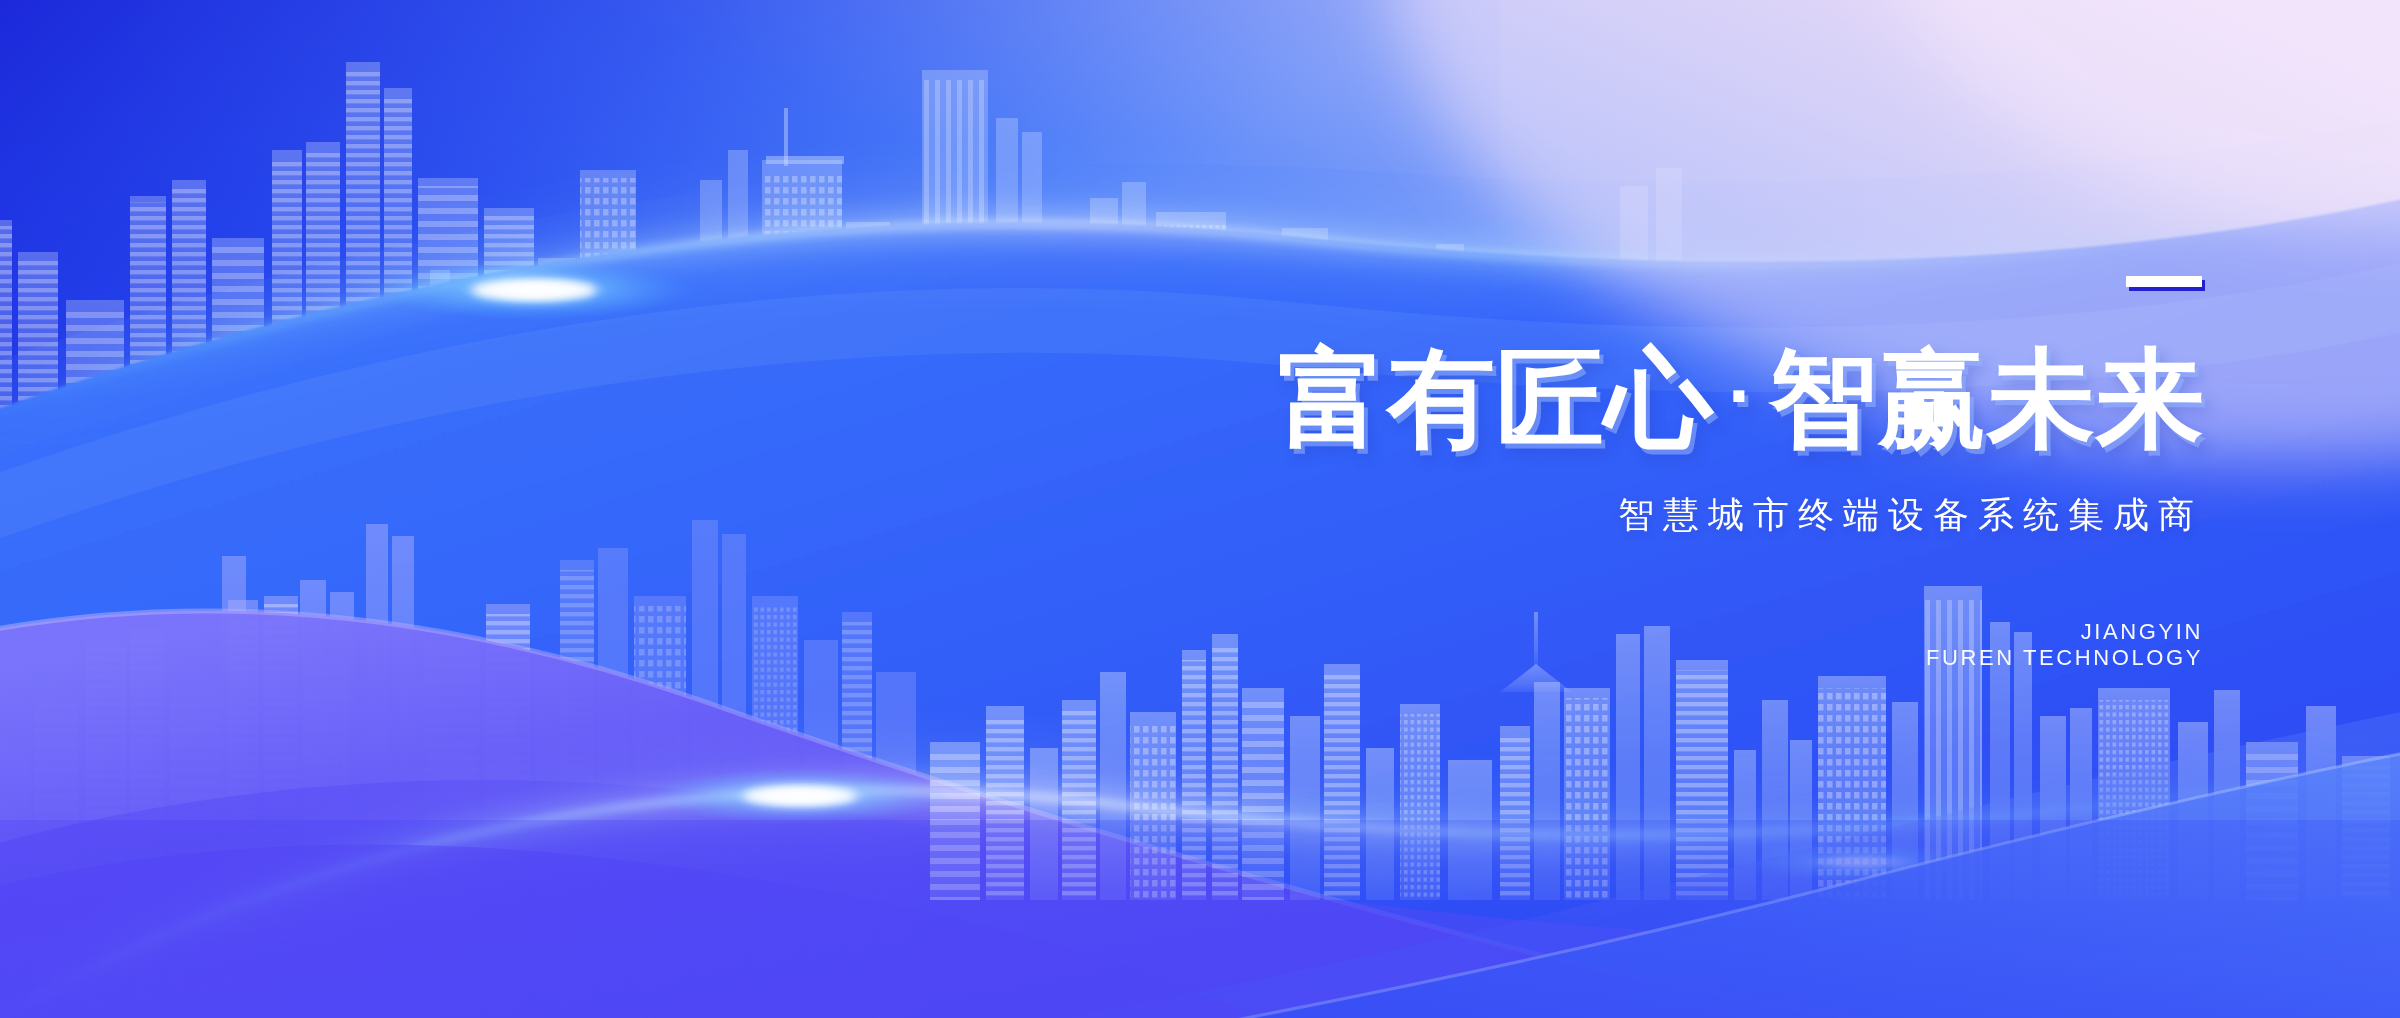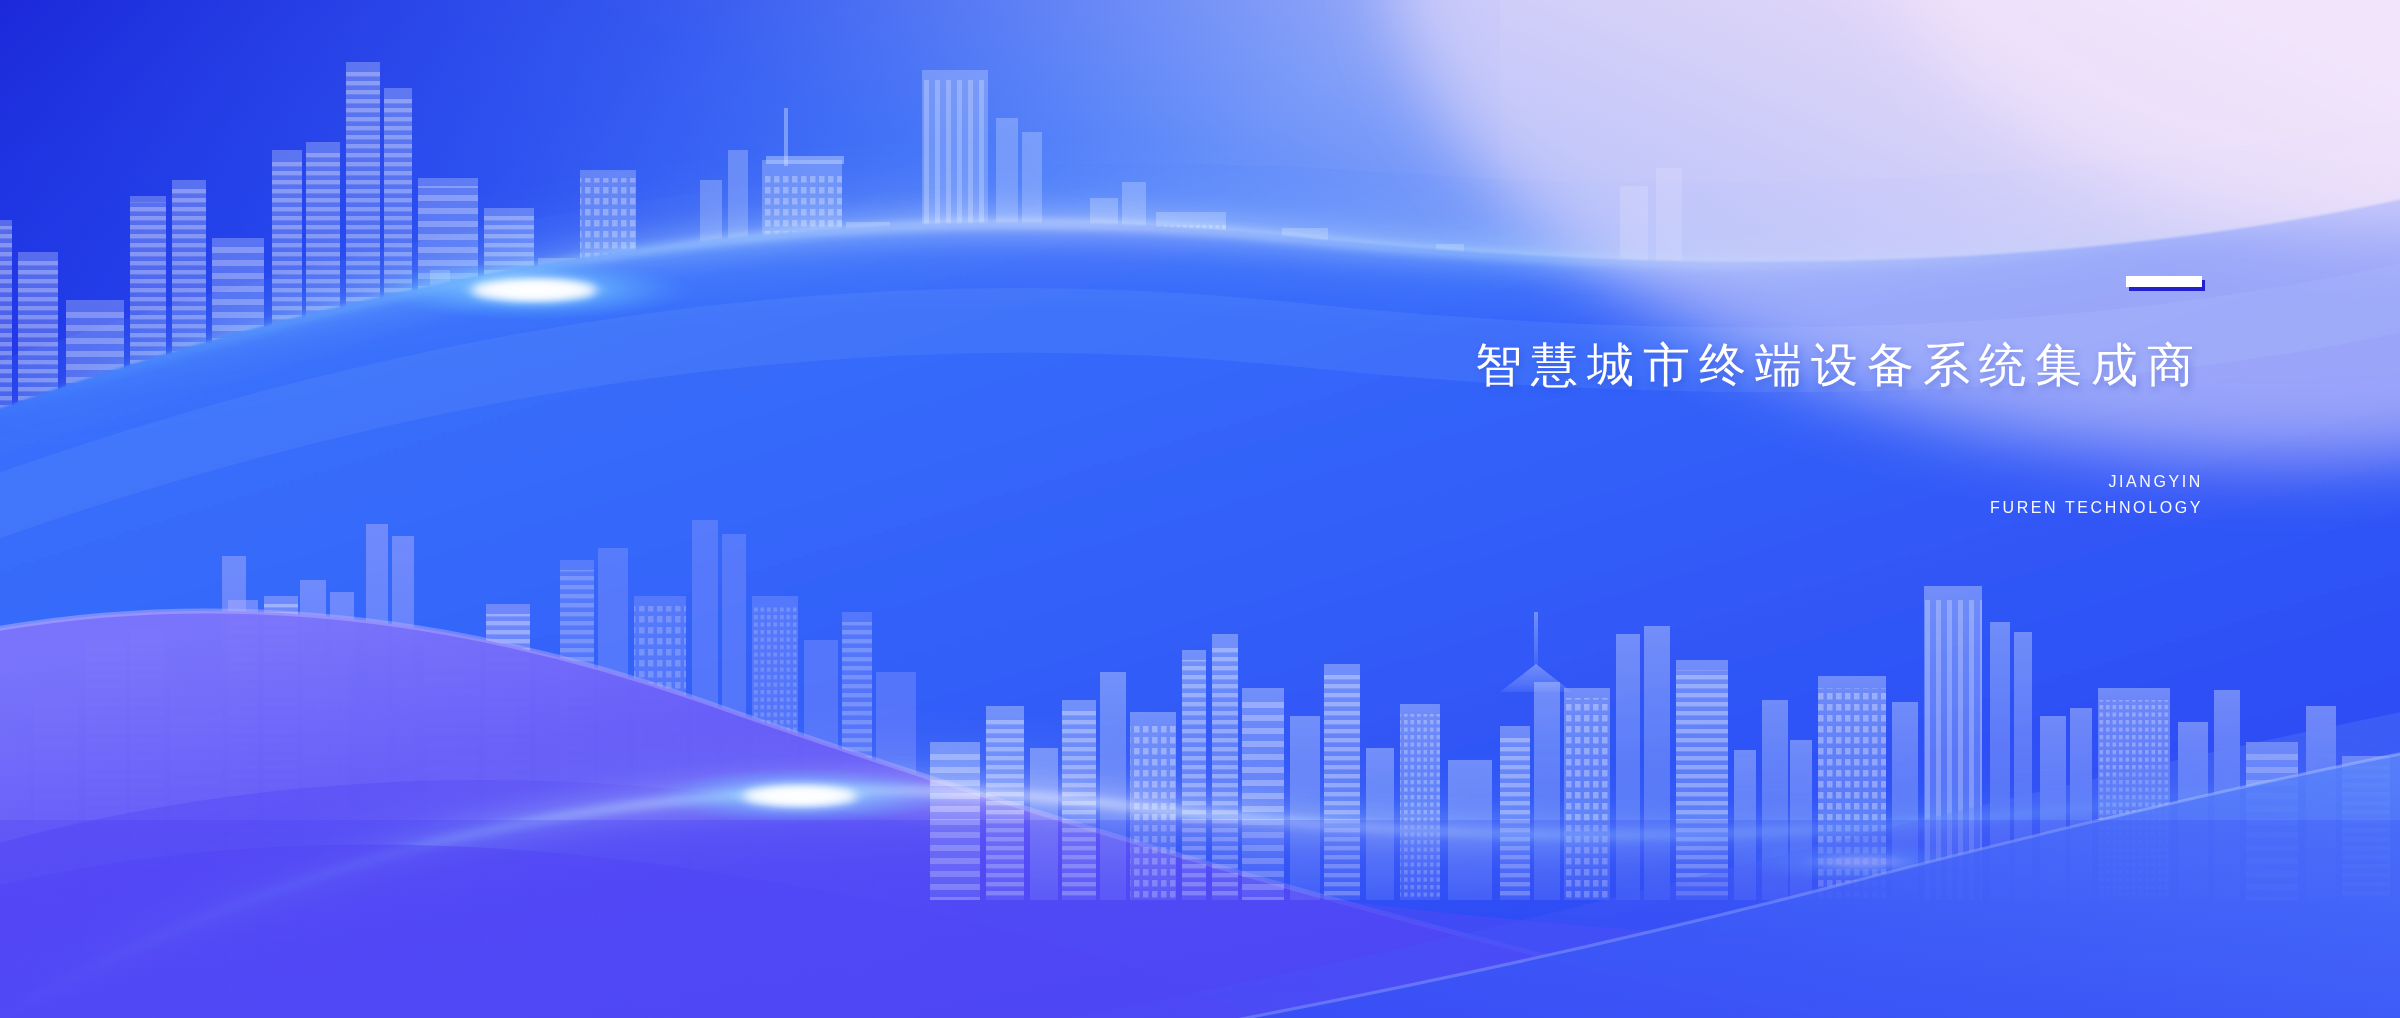--- a/index.html
+++ b/index.html
@@ -69,33 +69,33 @@
     -webkit-font-smoothing: antialiased;
   }
   .headline .dot {
     font-size: 78px;
     padding: 0 14px;
     vertical-align: 14px;
   }
 
   .subline {
     margin-top: 34px;
-    font-size: 47px;
+    font-size: 36px;
     line-height: 52px;
     font-weight: 400;
     color: #ffffff;
     letter-spacing: 9px;
     white-space: nowrap;
     text-shadow: 2px 3px 7px rgba(40,60,190,0.35);
     padding-right: 2px;
   }
 
   .company {
     margin-top: 78px;
-    font-size: 16px;
+    font-size: 22px;
     line-height: 26px;
     font-weight: 400;
     color: #ffffff;
     letter-spacing: 2.6px;
     white-space: nowrap;
     opacity: 0.97;
     padding-right: 2px;
   }
 </style>
 </head>
@@ -498,20 +498,23 @@
     <ellipse cx="2400" cy="-100" rx="520" ry="330" fill="#f6e9fd" opacity="0.55" filter="url(#blurLg)"></ellipse>
   </svg>
 
   <div class="text-block">
 
     <div class="dash-wrap">
       <div class="dash-shadow"></div>
       <div class="dash"></div>
     </div>
 
+    <div class="headline">
+      <span>富有匠心</span><span class="dot">·</span><span>智赢未来</span>
+    </div>
 
     <div class="subline">智慧城市终端设备系统集成商</div>
 
     <div class="company">
       <div>JIANGYIN</div>
       <div>FUREN TECHNOLOGY</div>
     </div>
 
   </div>
 </div>

